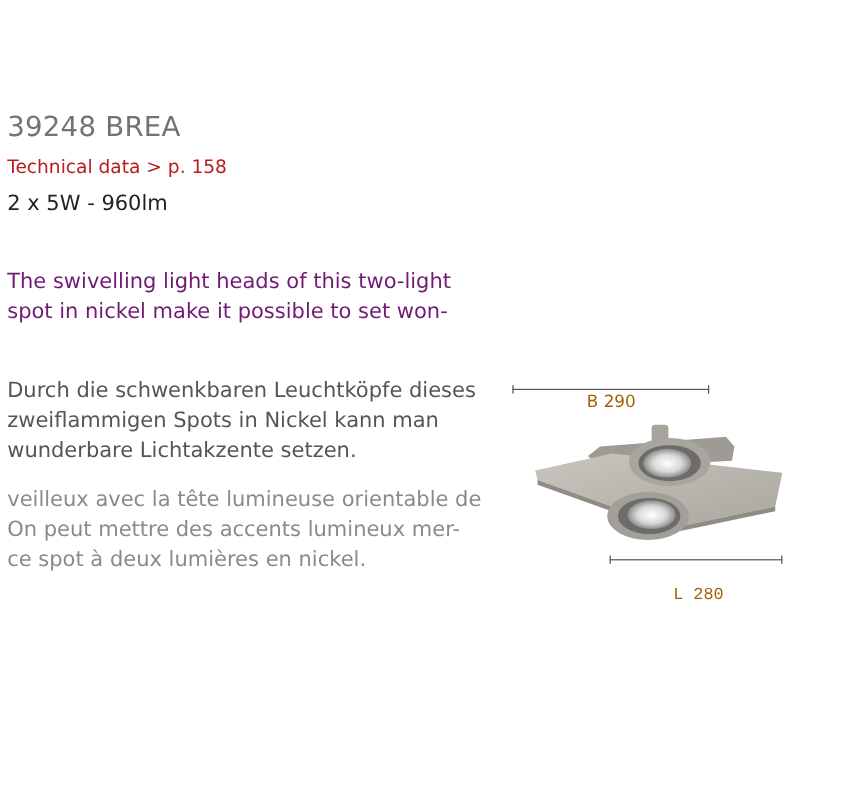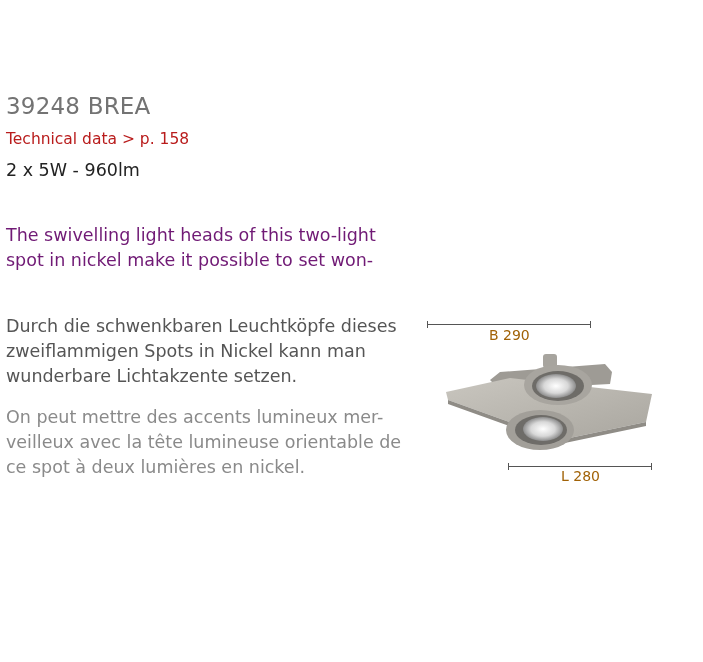--- a/index.html
+++ b/index.html
@@ -33,21 +33,21 @@
       content: ""; position: absolute; top: -3px; width: 1px; height: 7px; background: #555;
     }
     .dim-line::before { left: 0; }
     .dim-line::after { right: 0; }
     .dim-b { left: 427px; top: 324px; width: 164px; }
     .dim-l { left: 508px; top: 466px; width: 144px; }
     .dim-label {
       position: absolute; font-size: 14px; color: #a16207;
     }
     .label-b { left: 489px; top: 327px; }
-    .label-l { left: 561px; top: 468px; }
+    .label-l { left: 561px; top: 488px; font-family: Liberation Mono, monospace; }
 
     .product {
       position: absolute; left: 440px; top: 350px; width: 220px; height: 110px;
     }
   </style>
 </head>
 <body>
 
 <div class="title">39248 BREA</div>
 <div class="tech">Technical data &gt; p. 158</div>
@@ -56,22 +56,22 @@
 <p class="para para-en">
   <span>The swivelling light heads of this two-light</span>
   <span>spot in nickel make it possible to set won-</span>
 </p>
 <p class="para para-de">
   <span>Durch die schwenkbaren Leuchtköpfe dieses</span>
   <span>zweiflammigen Spots in Nickel kann man</span>
   <span>wunderbare Lichtakzente setzen.</span>
 </p>
 <p class="para para-fr">
+  <span>veilleux avec la tête lumineuse orientable de</span>
   <span>On peut mettre des accents lumineux mer-</span>
-  <span>veilleux avec la tête lumineuse orientable de</span>
   <span>ce spot à deux lumières en nickel.</span>
 </p>
 
 <div class="dim-line dim-b"></div>
 <div class="dim-label label-b">B 290</div>
 
 <div class="product">
   <svg width="220" height="110" viewBox="0 0 220 110">
     <defs>
       <linearGradient id="plate" x1="0" y1="0" x2="1" y2="1">

